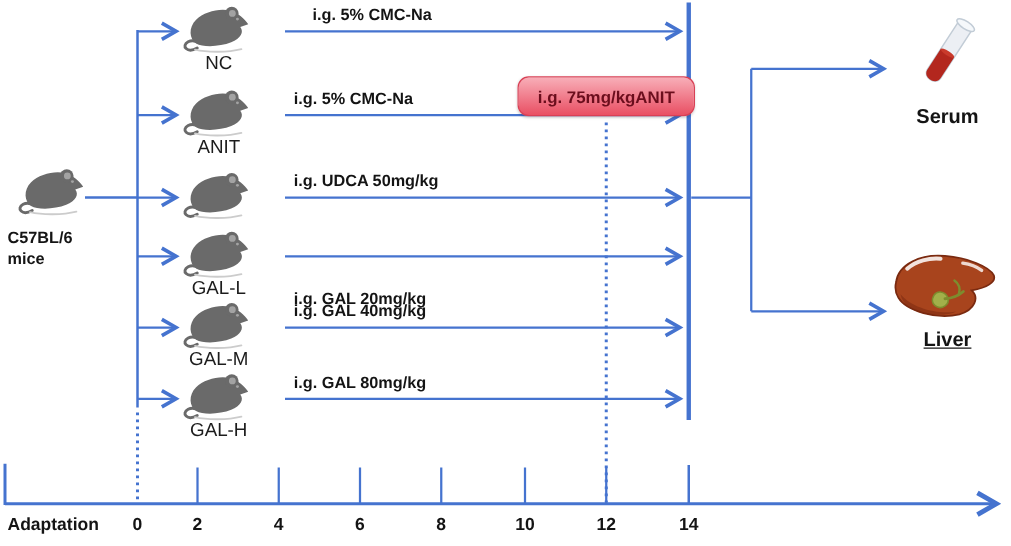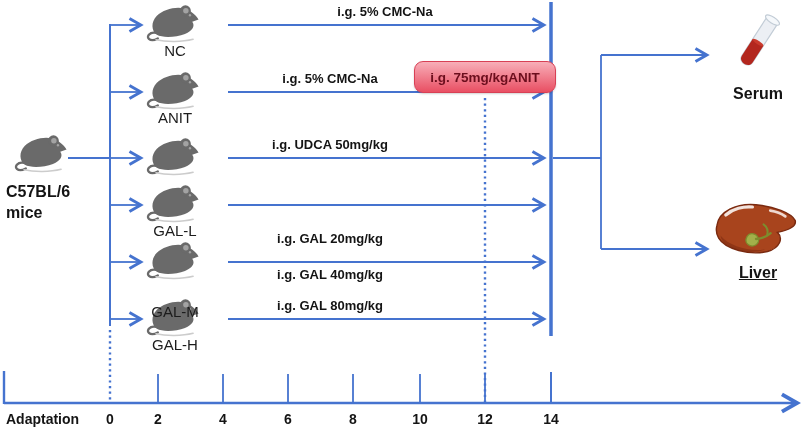--- a/index.html
+++ b/index.html
@@ -3,25 +3,25 @@
 <meta charset="utf-8">
 <style>
   html,body{margin:0;padding:0;background:#fff;}
   .canvas{
     position:relative;width:809px;height:437px;background:#ffffff;
     font-family:"Liberation Sans", sans-serif;overflow:hidden;color:var(--text-dark,#111);
   }
   svg.lines{position:absolute;left:0;top:0;width:809px;height:437px;}
   .ln{stroke:var(--line-blue,#4573cf);fill:none;}
   .dotted{stroke-dasharray:2.2 3.4;}
-  .lbl{position:absolute;font-weight:bold;font-size:13px;text-align:center;white-space:nowrap;}
+  .lbl{position:absolute;font-weight:bold;font-size:13px;text-align:left;white-space:nowrap;}
   .group-name{position:absolute;width:90px;text-align:center;font-size:15px;font-weight:400;color:#1c1c1c;}
   .mouse-slot{position:absolute;width:58px;height:42px;}
   .mouse-slot svg{width:100%;height:100%;display:block;}
-  .src-label{position:absolute;left:6px;top:182px;width:86px;font-size:16px;font-weight:bold;white-space:pre-line;line-height:1.3;}
+  .src-label{position:absolute;left:6px;top:182px;width:86px;font-size:13px;font-weight:bold;white-space:pre-line;line-height:1.3;}
   .anit-box{
     position:absolute;left:414px;top:61px;width:142px;height:32px;border-radius:9px;
     background:linear-gradient(var(--anit-box-top,#f8aeb8),var(--anit-box-bottom,#e94f63));
     border:1.5px solid var(--anit-box-border,#d84055);
     box-sizing:border-box;display:flex;align-items:center;justify-content:center;
     font-size:13.5px;font-weight:bold;color:var(--anit-text,#6b0e1d);
     box-shadow:0 1px 2px rgba(0,0,0,.18);
   }
   .sacrifice-box{
     position:absolute;left:508px;top:341px;width:87px;height:31px;border-radius:6px;
@@ -156,28 +156,28 @@
     <circle cx="43.5" cy="9.5" r="6" fill="#6a6a6a"></circle>
     <circle cx="44" cy="9.5" r="3" fill="#a3a3a3"></circle>
     <circle cx="48.5" cy="14.5" r="1.3" fill="#a3a3a3"></circle>
     <path d="M11,41.5 C22,44 40,44 52,41" fill="none" stroke="#cccccc" stroke-width="1.6" stroke-linecap="round"></path>
   </svg>
 </div>
 
   <div class="group-name" style="left:130px;top:42px;">NC</div>
   <div class="group-name" style="left:130px;top:109px;">ANIT</div>
   <div class="group-name" style="left:130px;top:222px;">GAL-L</div>
-  <div class="group-name" style="left:130px;top:279px;margin-top:24px;">GAL-M</div>
+  <div class="group-name" style="left:130px;top:279px;">GAL-M</div>
   <div class="group-name" style="left:130px;top:336px;">GAL-H</div>
 
   <div class="lbl" style="left:250px;top:4px;width:270px;">i.g. 5% CMC-Na</div>
   <div class="lbl" style="left:235px;top:71px;width:190px;">i.g. 5% CMC-Na</div>
   <div class="lbl" style="left:235px;top:137px;width:190px;">i.g. UDCA 50mg/kg</div>
   <div class="lbl" style="left:235px;top:199px;width:190px;margin-top:32px;">i.g. GAL 20mg/kg</div>
-  <div class="lbl" style="left:235px;top:241px;width:190px;margin-top:26px;">i.g. GAL 40mg/kg</div>
+  <div class="lbl" style="left:235px;top:241px;width:190px;">i.g. GAL 40mg/kg</div>
   <div class="lbl" style="left:235px;top:298px;width:190px;">i.g. GAL 80mg/kg</div>
 
   <div class="anit-box">
     <span>i.g. 75mg/kgANIT</span>
   </div>
 
 
   <div class="icon-box" style="left:724px;top:6px;width:66px;height:76px;">
     <svg viewBox="0 0 64 84" width="66" height="76">
       <g transform="rotate(33 32 42)">

